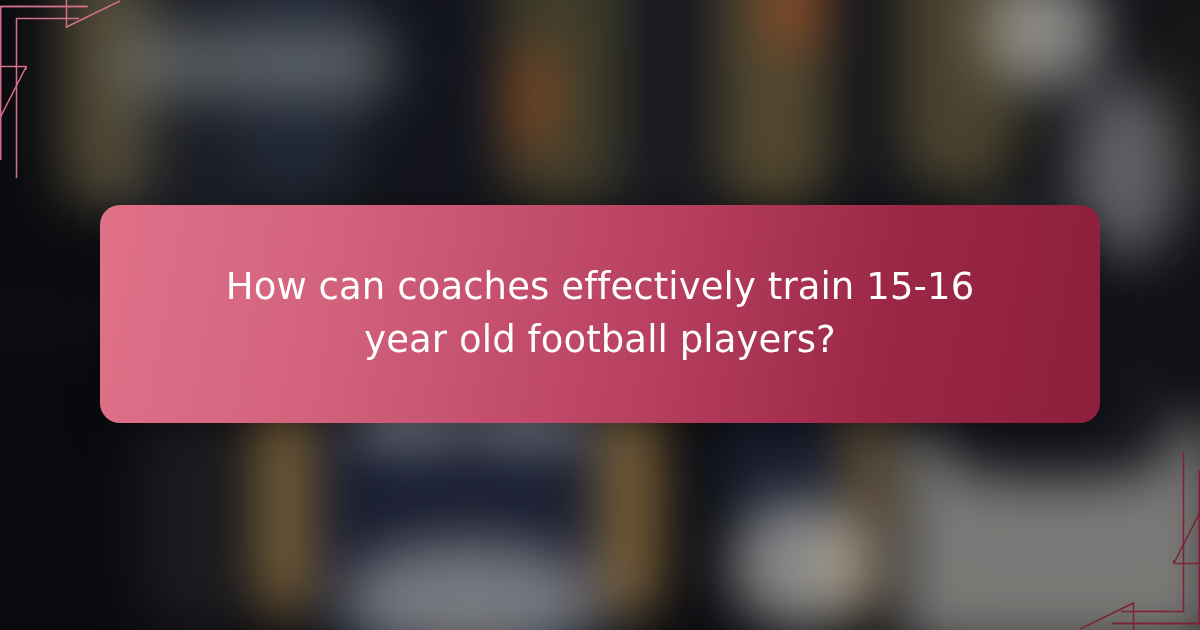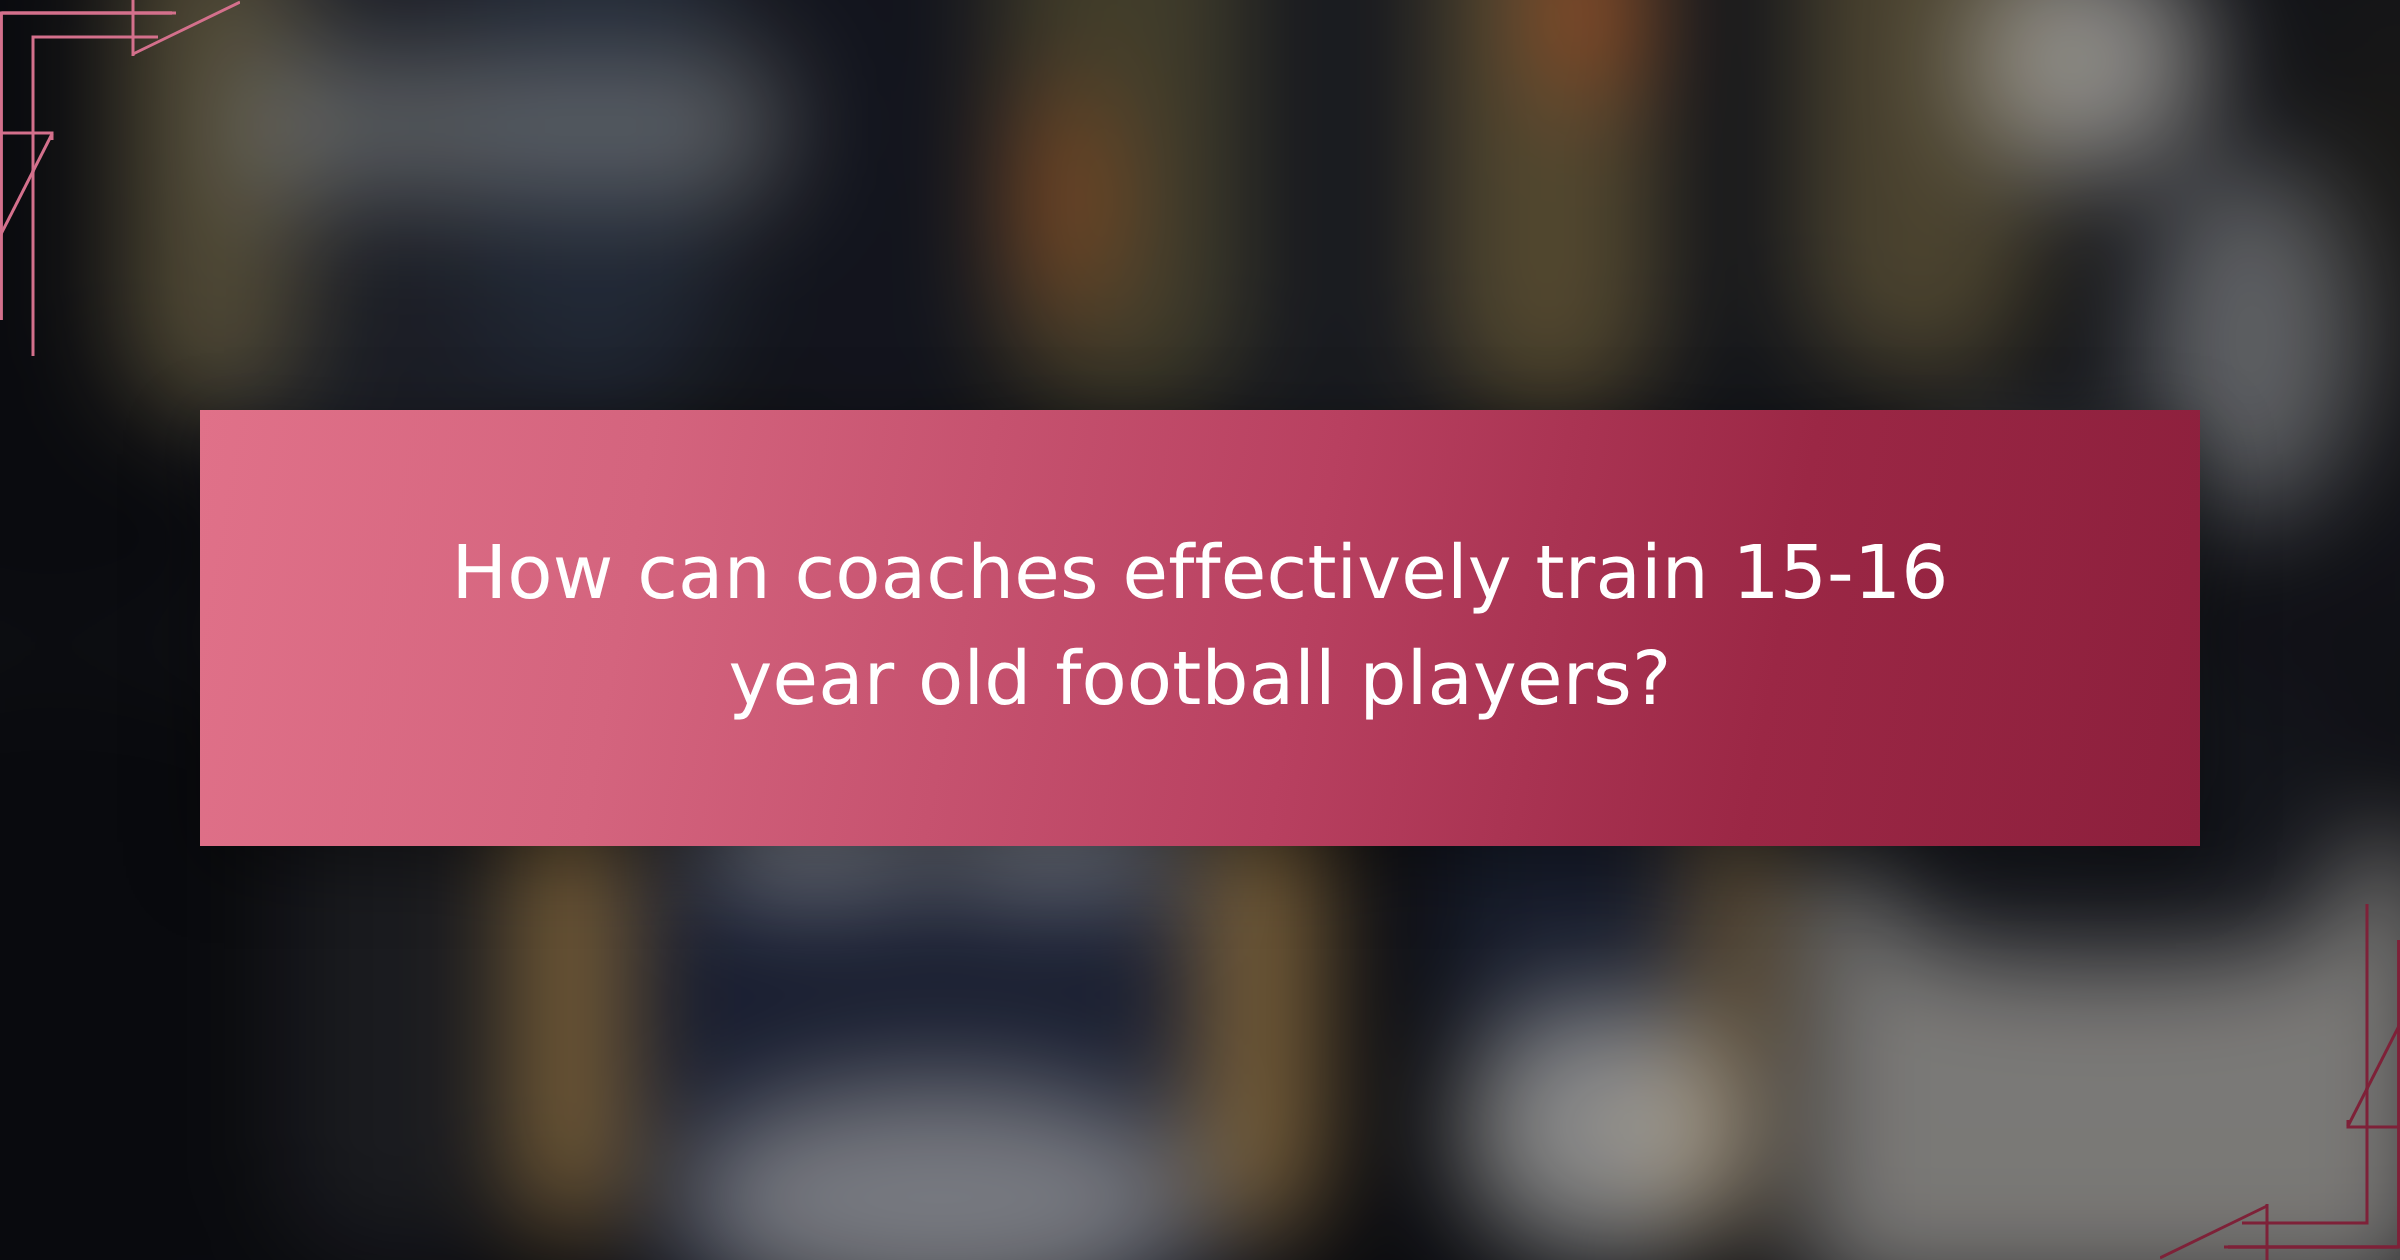--- a/index.html
+++ b/index.html
@@ -63,21 +63,21 @@
   .deco-tl { top: 0; left: 0; }
   .deco-br { bottom: 0; right: 0; }
 
   
   .question-card {
     position: absolute;
     left: 100px;
     top: 205px;
     width: 1000px;
     height: 218px;
-    border-radius: 0;
+    border-radius: 20px;
     background: linear-gradient(100deg, #e07189 0%, #d4647e 22%, #b84060 55%, #9b2745 78%, #8c1f3c 100%);
     box-shadow: 0 10px 34px rgba(0,0,0,0.40);
     display: flex;
     align-items: center;
     justify-content: center;
     z-index: 10;
   }
 
   .question-text {
     color: #ffffff;

